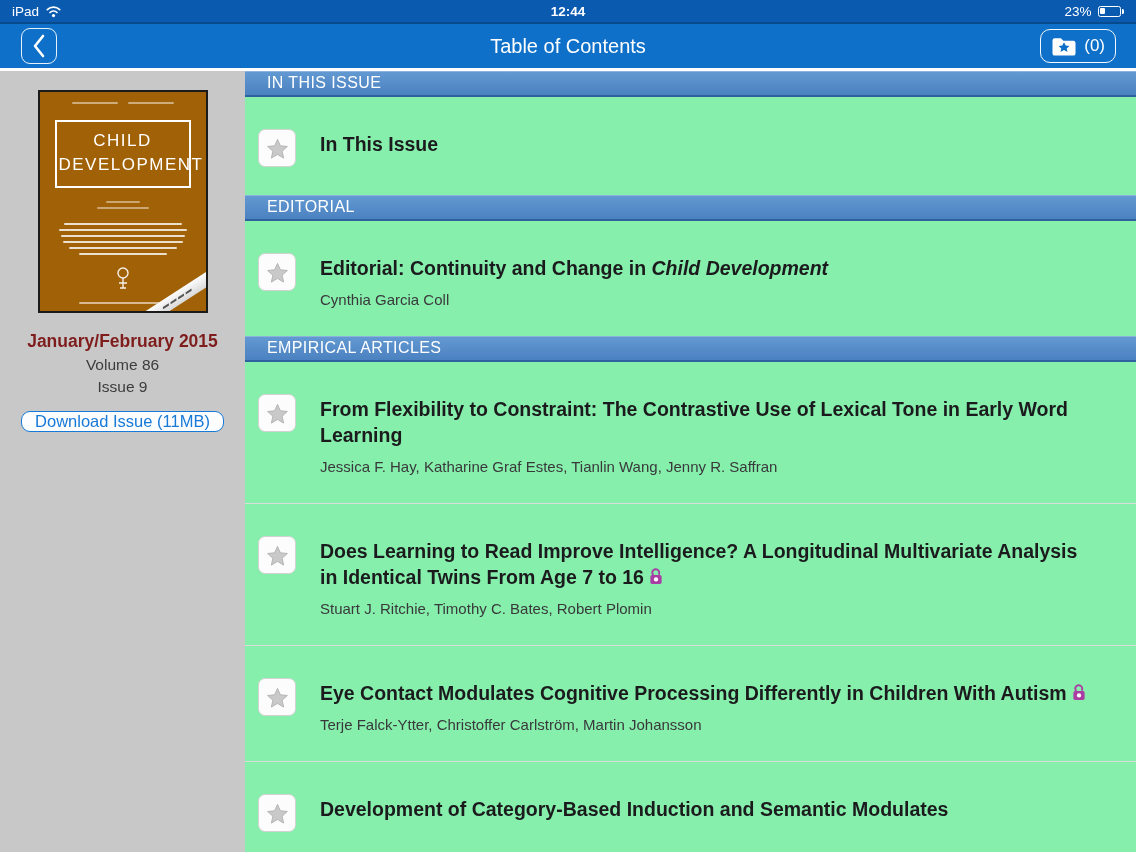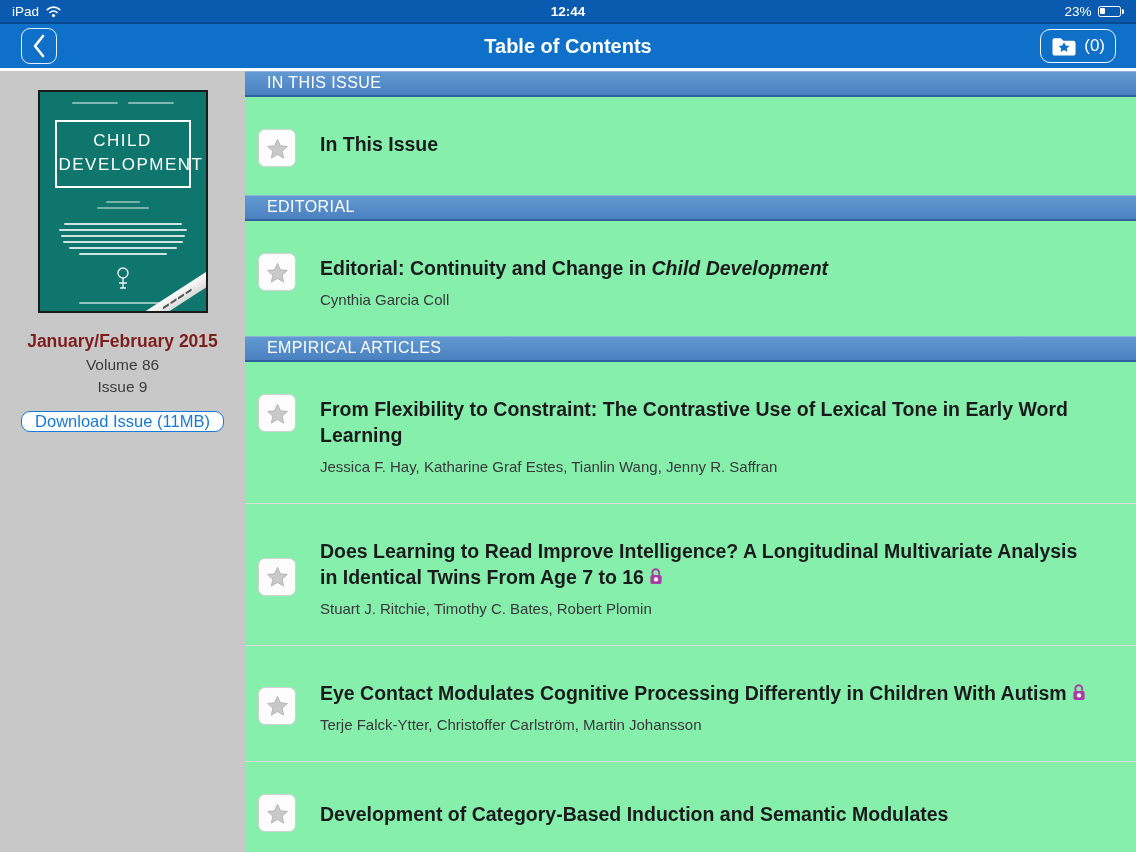--- a/index.html
+++ b/index.html
@@ -22,41 +22,41 @@
     border:1px solid #fff; border-radius:2.5px; background:transparent;
   }
   .battery-fill { position:absolute; left:1.5px; top:1.5px; bottom:1.5px; width:23%; background:#fff; border-radius:1px; }
   .battery-nub { width:2px; height:5px; background:#fff; border-radius:0 1.5px 1.5px 0; margin-left:-2.5px; }
 
   
   .nav-bar {
     height:44px; background:#0e70c8; color:#fff; position:relative;
     display:flex; align-items:center; justify-content:center;
   }
-  .nav-title { font-size:20px; font-weight:700; }
+  .nav-title { font-size:20px; font-weight:400; }
   .back-btn {
     position:absolute; left:21px; top:4px; width:36px; height:36px;
     border:1.5px solid rgba(255,255,255,.9); border-radius:9px;
     display:flex; align-items:center; justify-content:center; cursor:pointer; background:transparent;
   }
   .fav-btn {
     position:absolute; right:20px; top:5px; height:34px; min-width:74px;
     border:1.5px solid rgba(255,255,255,.95); border-radius:10px;
     display:flex; align-items:center; justify-content:center; gap:6px;
     color:#fff; font-size:17px; cursor:pointer; background:transparent; padding:0 10px;
   }
 
   
   .content { display:flex; height:784px; border-top:3px solid #fff; }
 
   
   .sidebar { width:245px; background:#c8c8c8; flex:none; text-align:center; }
   .cover {
     width:170px; height:223px; margin:19px auto 12px; position:relative;
-    background:#0f766e; border:2px solid #1b1b1b; overflow:hidden; text-align:center;
+    background:#a16207; border:2px solid #1b1b1b; overflow:hidden; text-align:center;
   }
   .tline { background:rgba(255,255,255,.8); height:2px; margin:4px auto 0; border-radius:1px; }
   .c-top { display:flex; justify-content:center; gap:10px; margin-top:10px; }
   .c-top .tline { margin:0; width:46px; height:2px; opacity:.6; }
   .c-titlebox {
     border:2px solid #fff; margin:16px 15px 0; padding:7px 2px 9px;
     color:#fff; font-size:17px; letter-spacing:1.5px; line-height:1.4; font-weight:400;
   }
   .c-names { margin-top:14px; }
   .emblem { margin:10px auto 0; display:block; opacity:.9; }
@@ -77,21 +77,21 @@
 
   
   .main { flex:1; background:#86efac; overflow:hidden; }
   .section-header {
     height:26px; background:linear-gradient(#649ad2,#4a81c0);
     border-bottom:2px solid #2f619f; box-shadow:inset 0 1px 0 rgba(255,255,255,.25);
     color:#fff; font-size:16px; letter-spacing:.4px;
     display:flex; align-items:center; padding-left:22px;
   }
   .article-row { display:flex; align-items:flex-start; gap:24px; padding:32px 46px 28px 13px; cursor:pointer; }
-  .article-row + .article-row { border-top:1px solid #dcdcdc;align-items:center; }
+  .article-row + .article-row { border-top:1px solid #dcdcdc; }
   .star-btn {
     flex:none; width:38px; height:38px; background:#fcfcfc;
     border:1px solid #d2d2d2; border-radius:7px;
     display:flex; align-items:center; justify-content:center; cursor:pointer;
   }
   .art-text { max-width:778px; padding-top:2px; }
   .art-title { font-size:19.5px; font-weight:bold; color:#1b1b1d; line-height:26px; }
   .art-title .ital { font-style:italic; }
   .oa-icon { display:inline-block; vertical-align:-3px; margin-left:4px; }
   .art-authors { margin-top:10px; font-size:15px; color:#39393b; }

